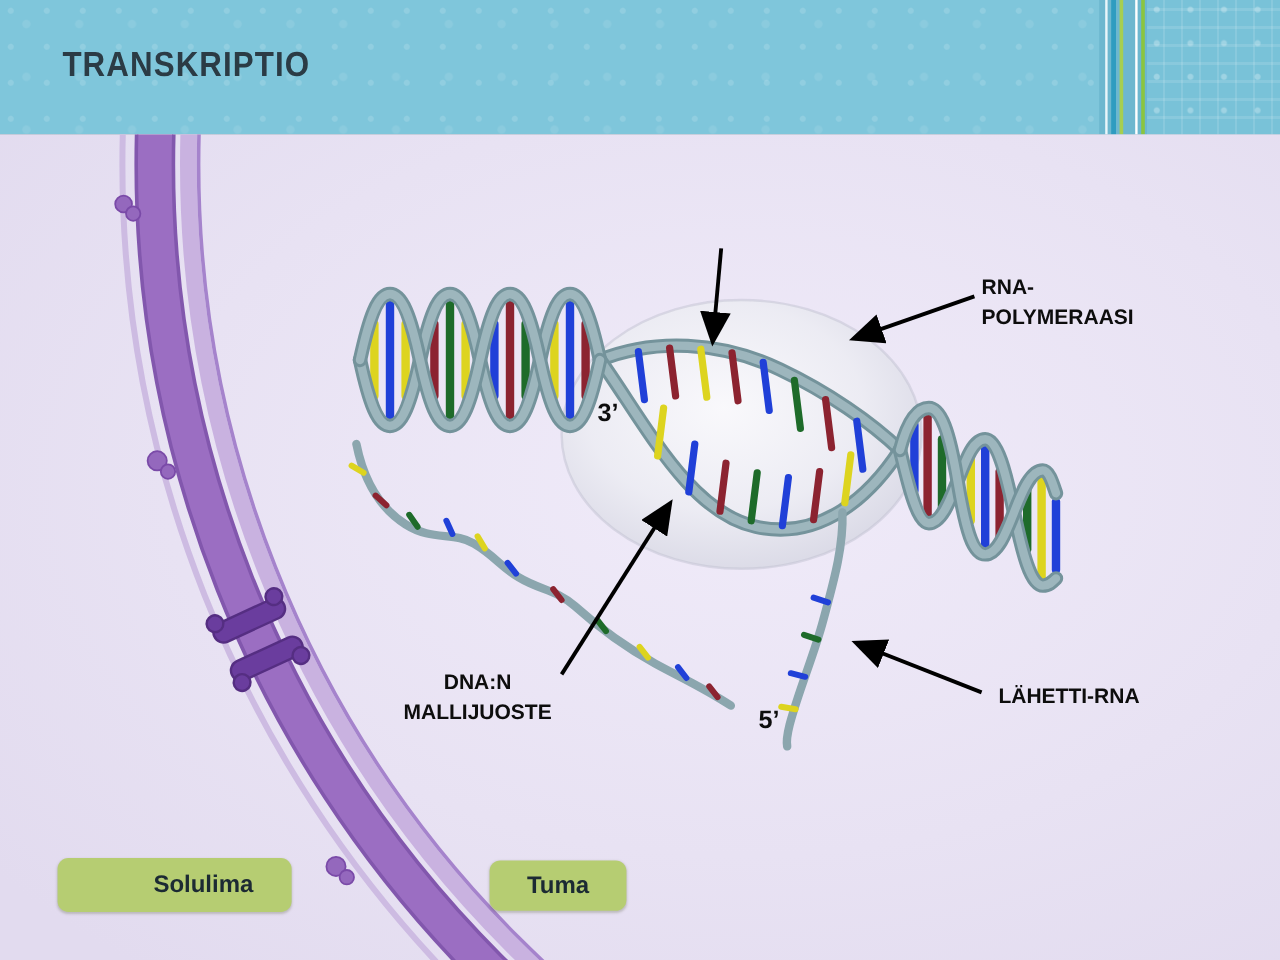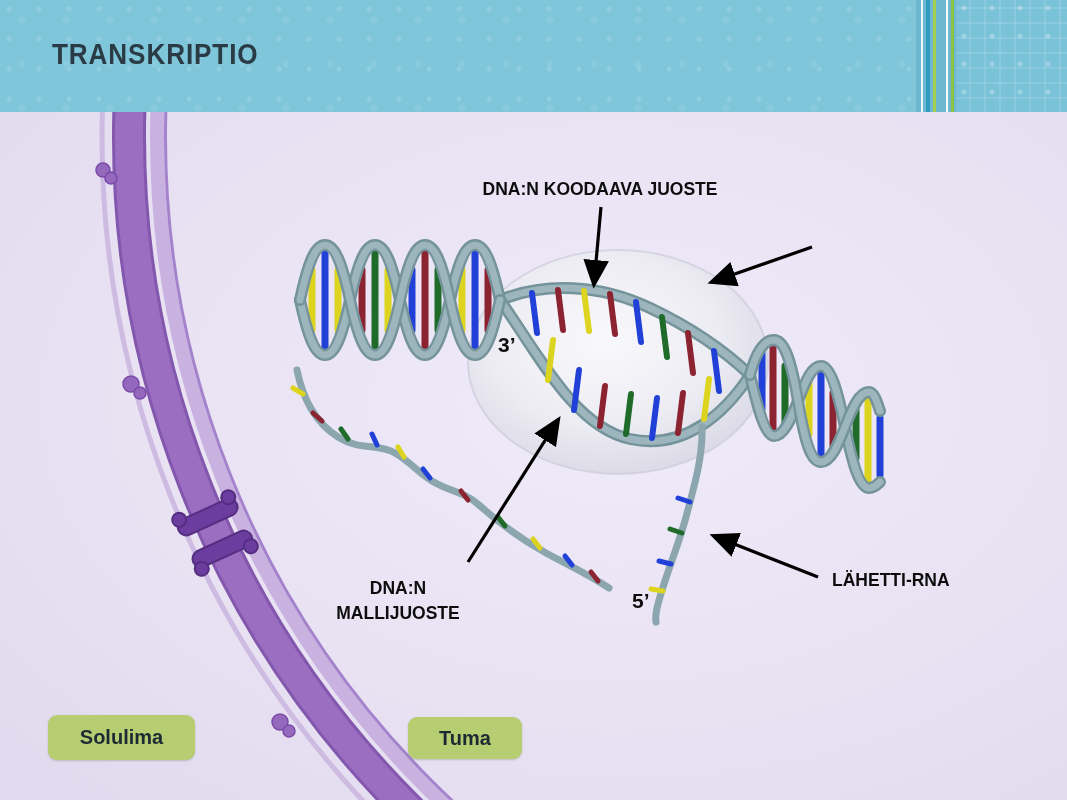--- a/index.html
+++ b/index.html
@@ -57,21 +57,21 @@
 
   
   .pill {
     position:absolute; z-index:6;
     background:#b6cd72; border-radius:9px;
     display:flex; align-items:center; justify-content:center;
     font-weight:bold; font-size:20px; color:#1c2a33;
     box-shadow:0 1px 2px rgba(70,80,40,.25);
     cursor:pointer;
   }
-  .pill-solulima { left:48px; top:715px; width:147px; height:45px; }
+  .pill-solulima { left:48px; top:715px; width:147px; height:45px;padding-left:48px; }
   .pill-tuma     { left:408px; top:717px; width:114px; height:42px; }
 </style>
 </head>
 <body>
 
 <div class="stage">
 
   <div class="header">
     <div class="header-title">TRANSKRIPTIO</div>
     <div class="header-stripe stripe-zone"></div>
@@ -243,26 +243,27 @@
 
       <g stroke="#000" stroke-width="3.2" fill="none">
         <line x1="601" y1="95" x2="594" y2="172" marker-end="url(#arrow)"></line>
         <line x1="812" y1="135" x2="712" y2="170" marker-end="url(#arrow)"></line>
         <line x1="468" y1="450" x2="558" y2="308" marker-end="url(#arrow)"></line>
         <line x1="818" y1="465" x2="714" y2="424" marker-end="url(#arrow)"></line>
       </g>
     </svg>
   </div>
 
-  <div class="lbl lbl-center" style="left:410px; top:177px; width:380px;">DNA:N KOODAAVA JUOSTE</div>
-
+
+  <div class="lbl" style="left:818px; top:227px;">RNA-
+POLYMERAASI</div>
 
   <div class="lbl prime" style="left:498px; top:330px;">3’</div>
 
-  <div class="lbl lbl-center" style="left:308px; top:576px; width:180px;">DNA:N
+  <div class="lbl lbl-center" style="left:308px; top:556px; width:180px;">DNA:N
 MALLIJUOSTE</div>
 
   <div class="lbl prime" style="left:632px; top:586px;">5’</div>
 
   <div class="lbl" style="left:820px; top:568px;margin-left:12px;">LÄHETTI-RNA</div>
 
   <div class="pill pill-solulima">Solulima</div>
   <div class="pill pill-tuma">Tuma</div>
 
 </div>

